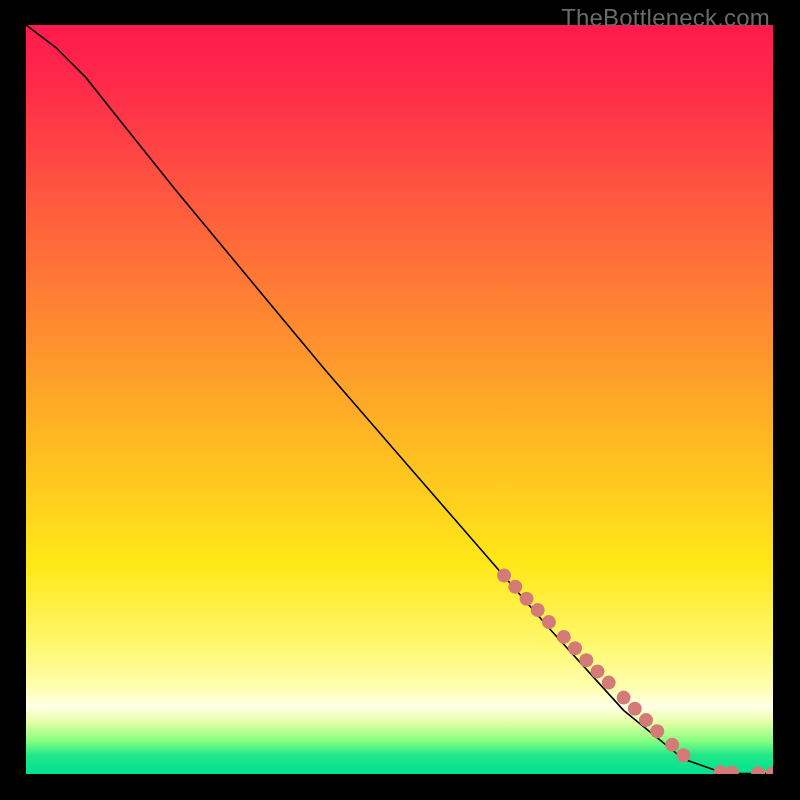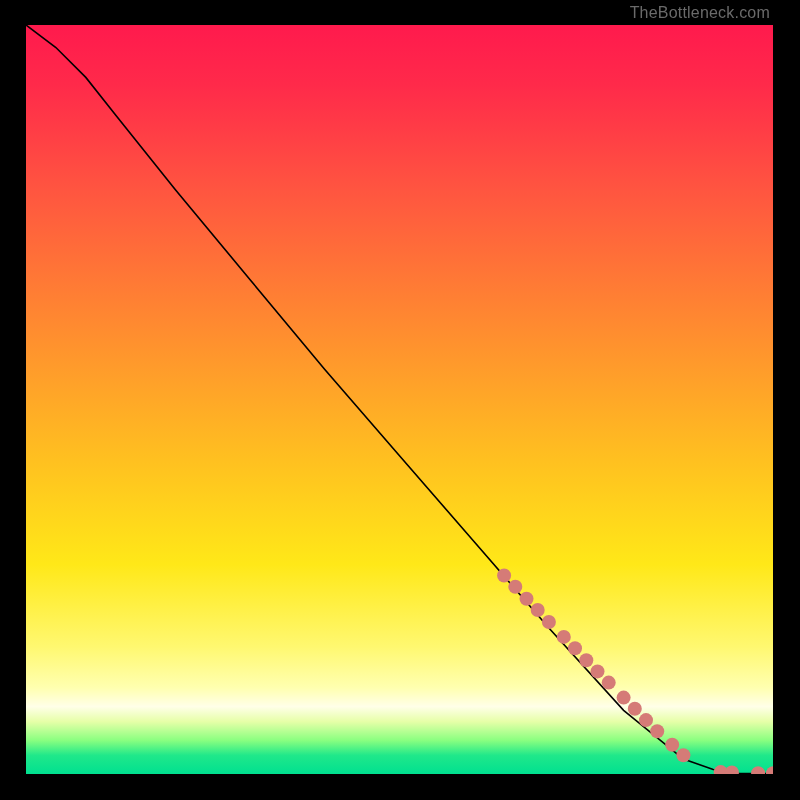--- a/index.html
+++ b/index.html
@@ -33,21 +33,21 @@
       #8aff80 95.5%,
       #20e88a 97.5%,
       #00e090 100%
     );
   }
   .watermark {
     position: absolute;
     top: 4px;
     right: 30px;
     color: #6a6a6a;
-    font-size: 16px;
+    font-size: 24px;
     font-weight: 500;
     letter-spacing: 0.2px;
   }
   svg.overlay {
     position: absolute;
     left: 26px;
     top: 25px;
     width: 747px;
     height: 749px;
     pointer-events: none;

